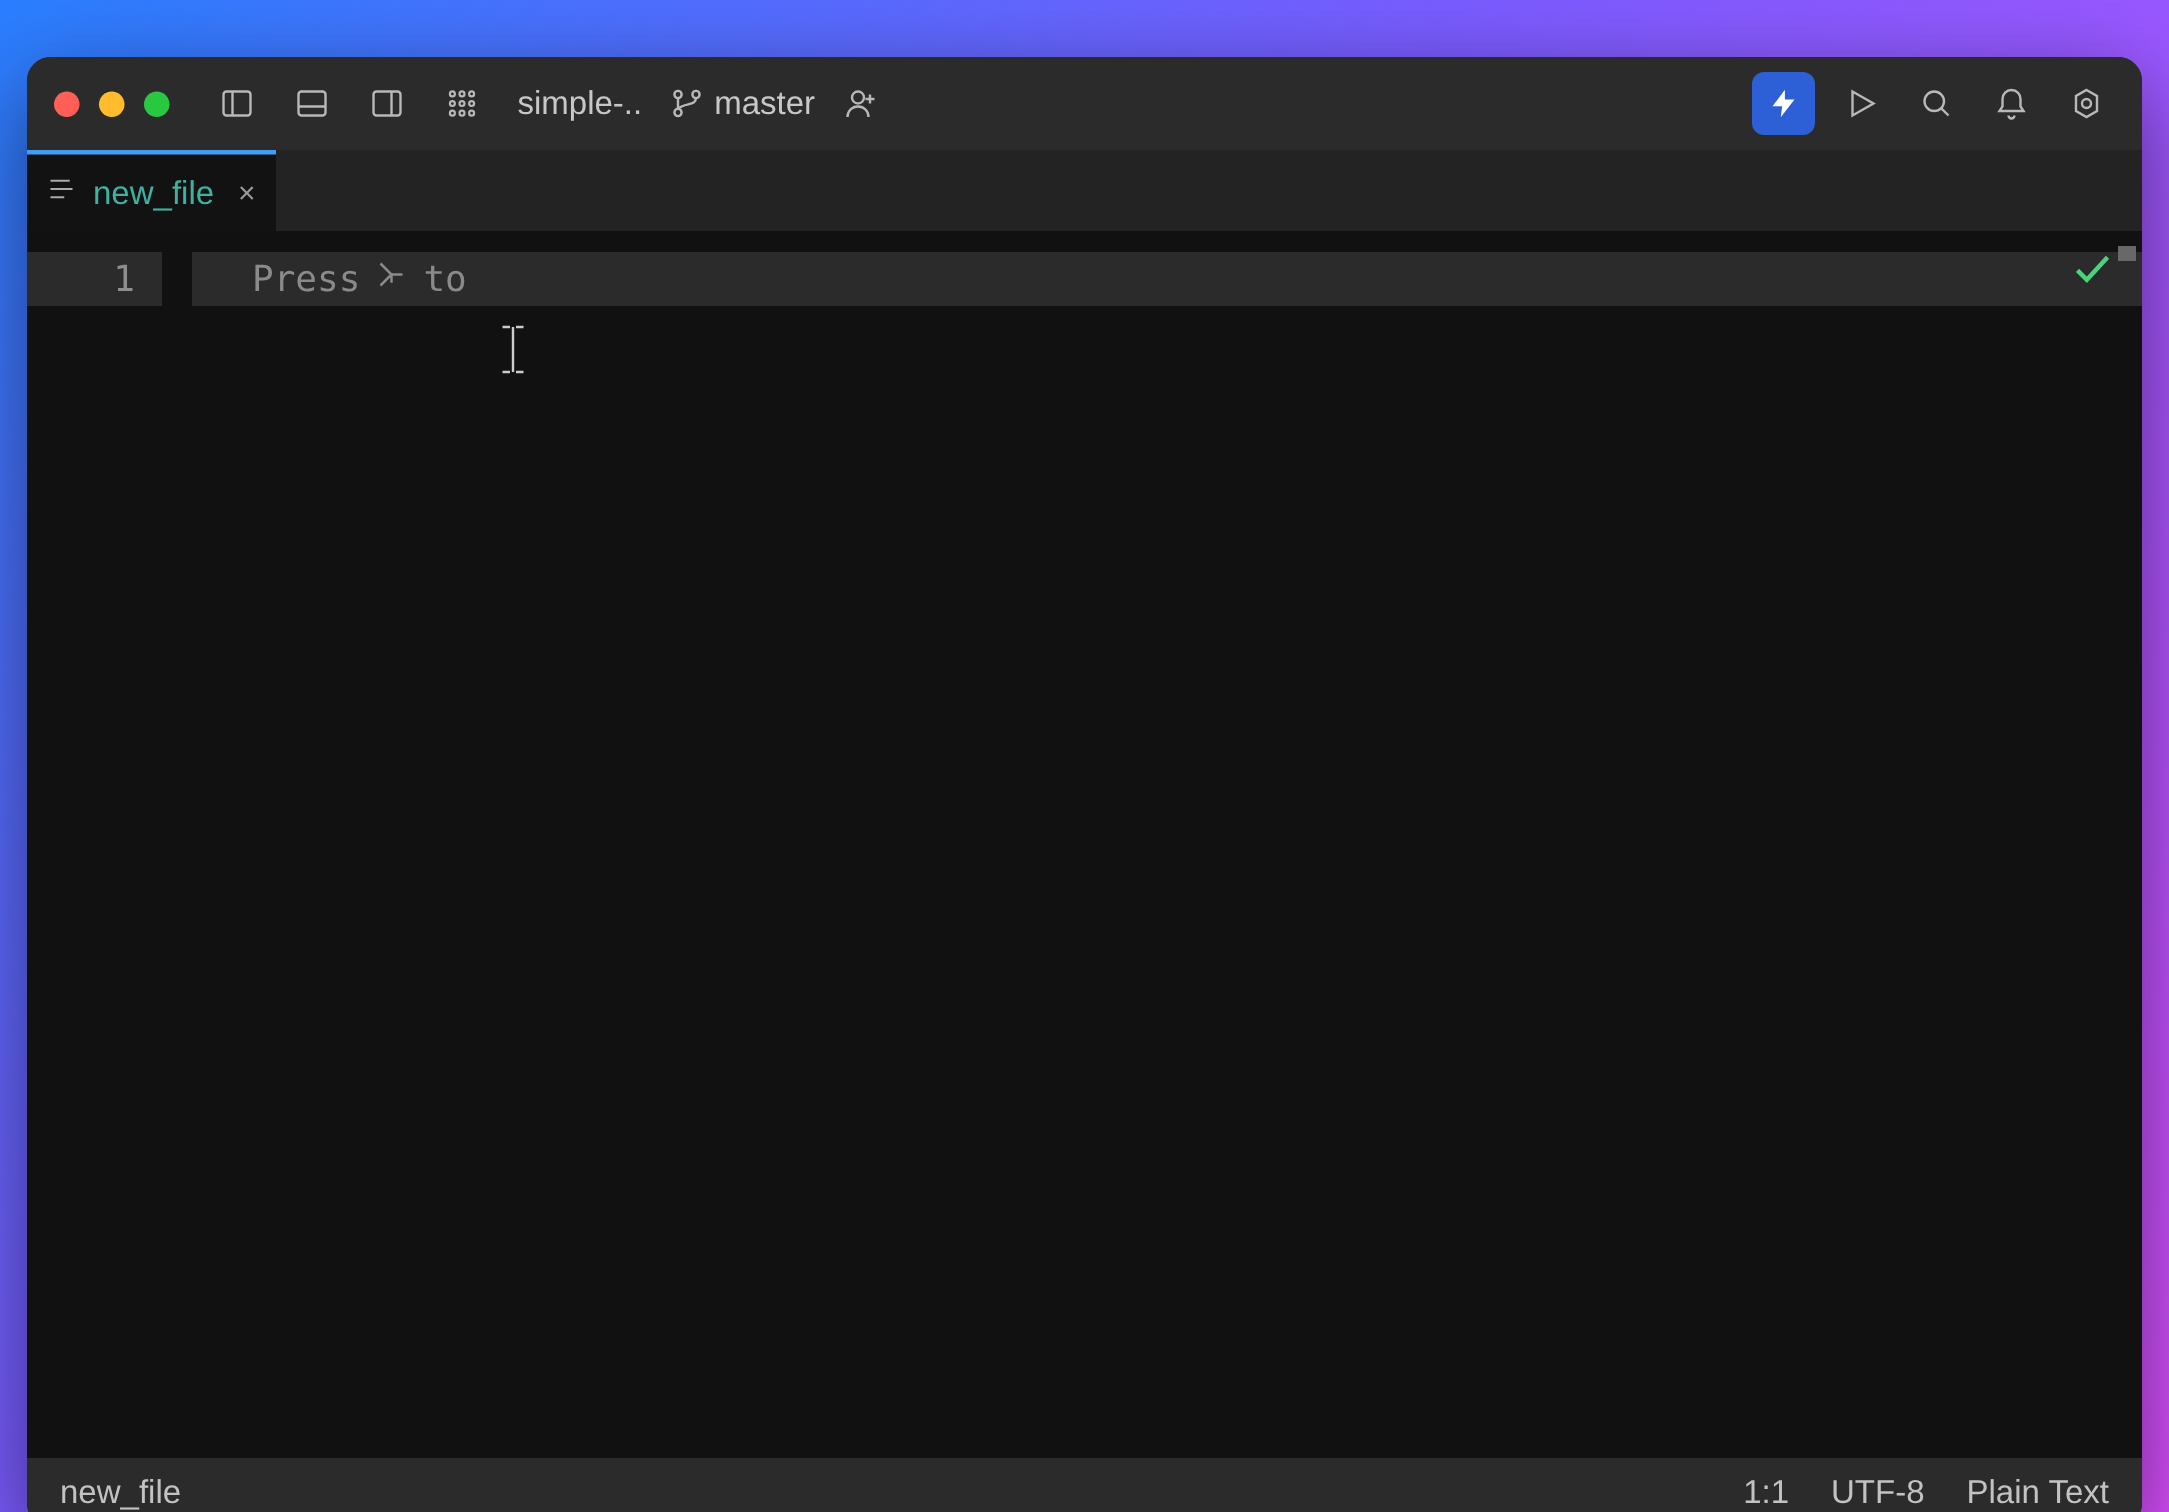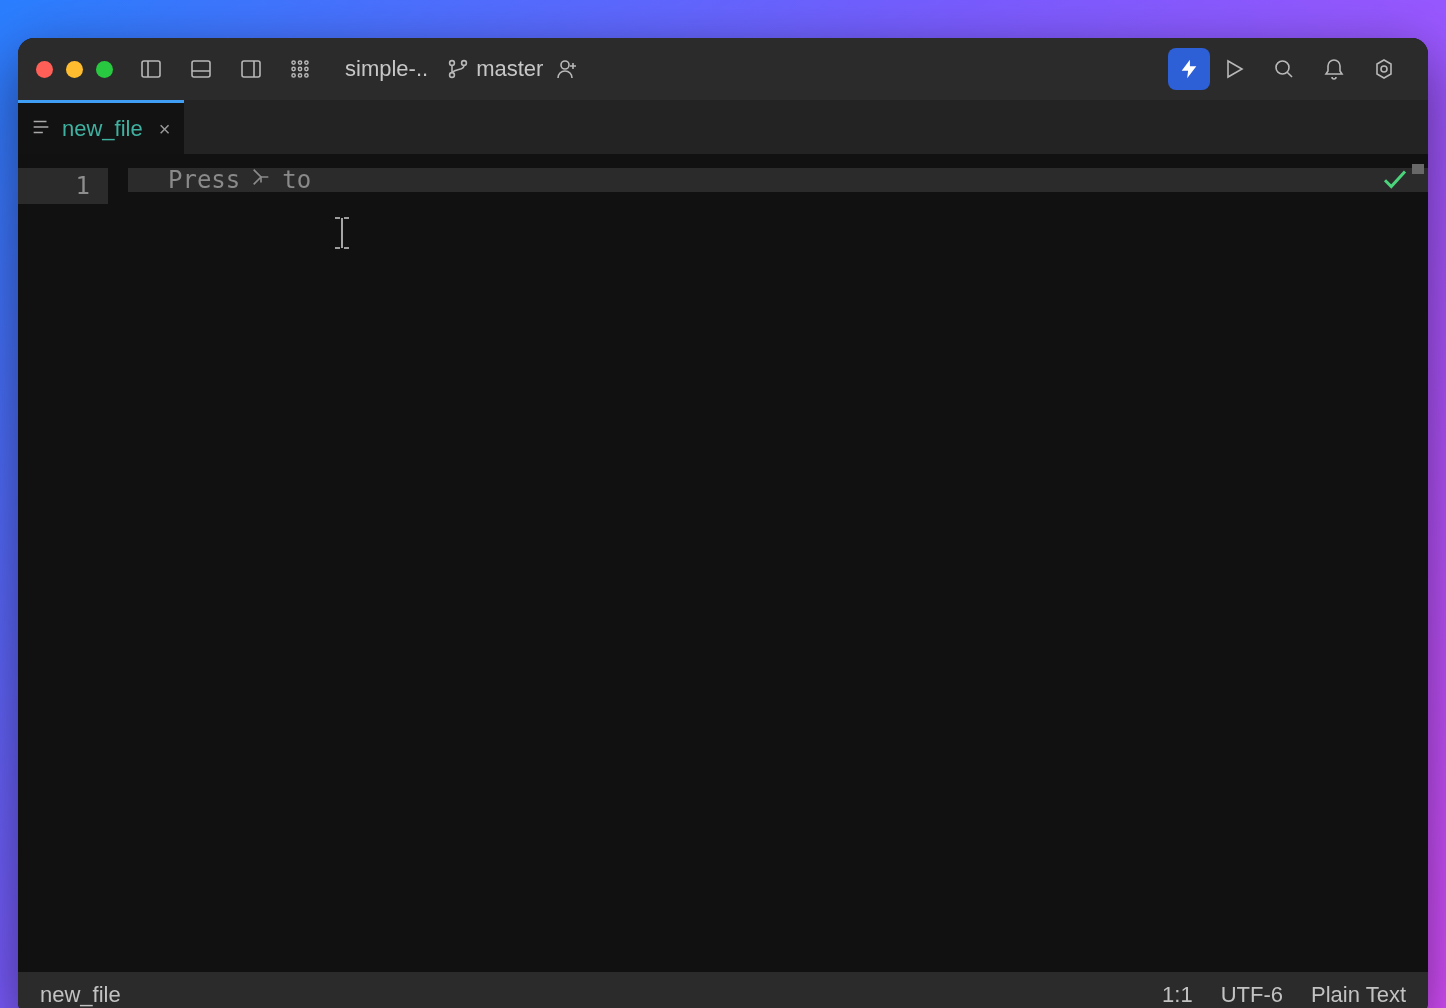--- a/index.html
+++ b/index.html
@@ -35,21 +35,21 @@
     gap: 12px;
     flex-shrink: 0;
   }
   .traffic { display: flex; gap: 13px; margin-right: 14px; }
   .tlight { width: 17px; height: 17px; border-radius: 50%; }
   .red { background: #ff5f57; }
   .yellow { background: #febc2e; }
   .green { background: #28c840; }
   .tb-icon {
     width: 38px; height: 38px;
-    display: flex; align-items: center; 
+    display: flex; align-items: center; justify-content: center;
     color: #b8b8b8;
     border-radius: 8px;
   }
   .tb-icon svg { width: 24px; height: 24px; stroke: currentColor; fill: none; stroke-width: 1.6; }
   .tb-icon.grid svg { width:22px; height:22px; }
   .tb-text { color: #c7c7c7; font-size: 22px; margin: 0 6px; }
   .spacer { flex: 1; }
   .ai-btn {
     width: 42px; height: 42px;
     background: #2d5fd6;
@@ -97,21 +97,21 @@
   }
   .gutter .ln { height: 36px; line-height: 36px; background:#2b2b2b; padding-right:18px;}
   .content {
     flex: 1;
     padding-top: 14px;
     font-size: 24px;
     color: #8a8a8a;
     position: relative;
   }
   .line1 {
-    height: 24px;
+    height: 36px;
     line-height: 36px;
     background: #2b2b2b;
     display: flex;
     align-items: center;
     gap: 10px;
     padding-left: 40px;
   }
   .line1 .kbd svg { width:22px; height:22px; stroke:#8a8a8a; fill:none; stroke-width:1.8;}
   .link { color: #3d7dd8; }
   .check {
@@ -281,17 +281,17 @@
           </svg>
       </div>
     </div>
     <div class="minimap"></div>
   </div>
 
   <div class="statusbar">
     <span>new_file</span>
     <div class="spacer"></div>
     <span>1:1</span>
-    <span>UTF-6</span>
+    <span>UTF-8</span>
     <span>Plain Text</span>
   </div>
 
 </div>
 
 </body></html>

